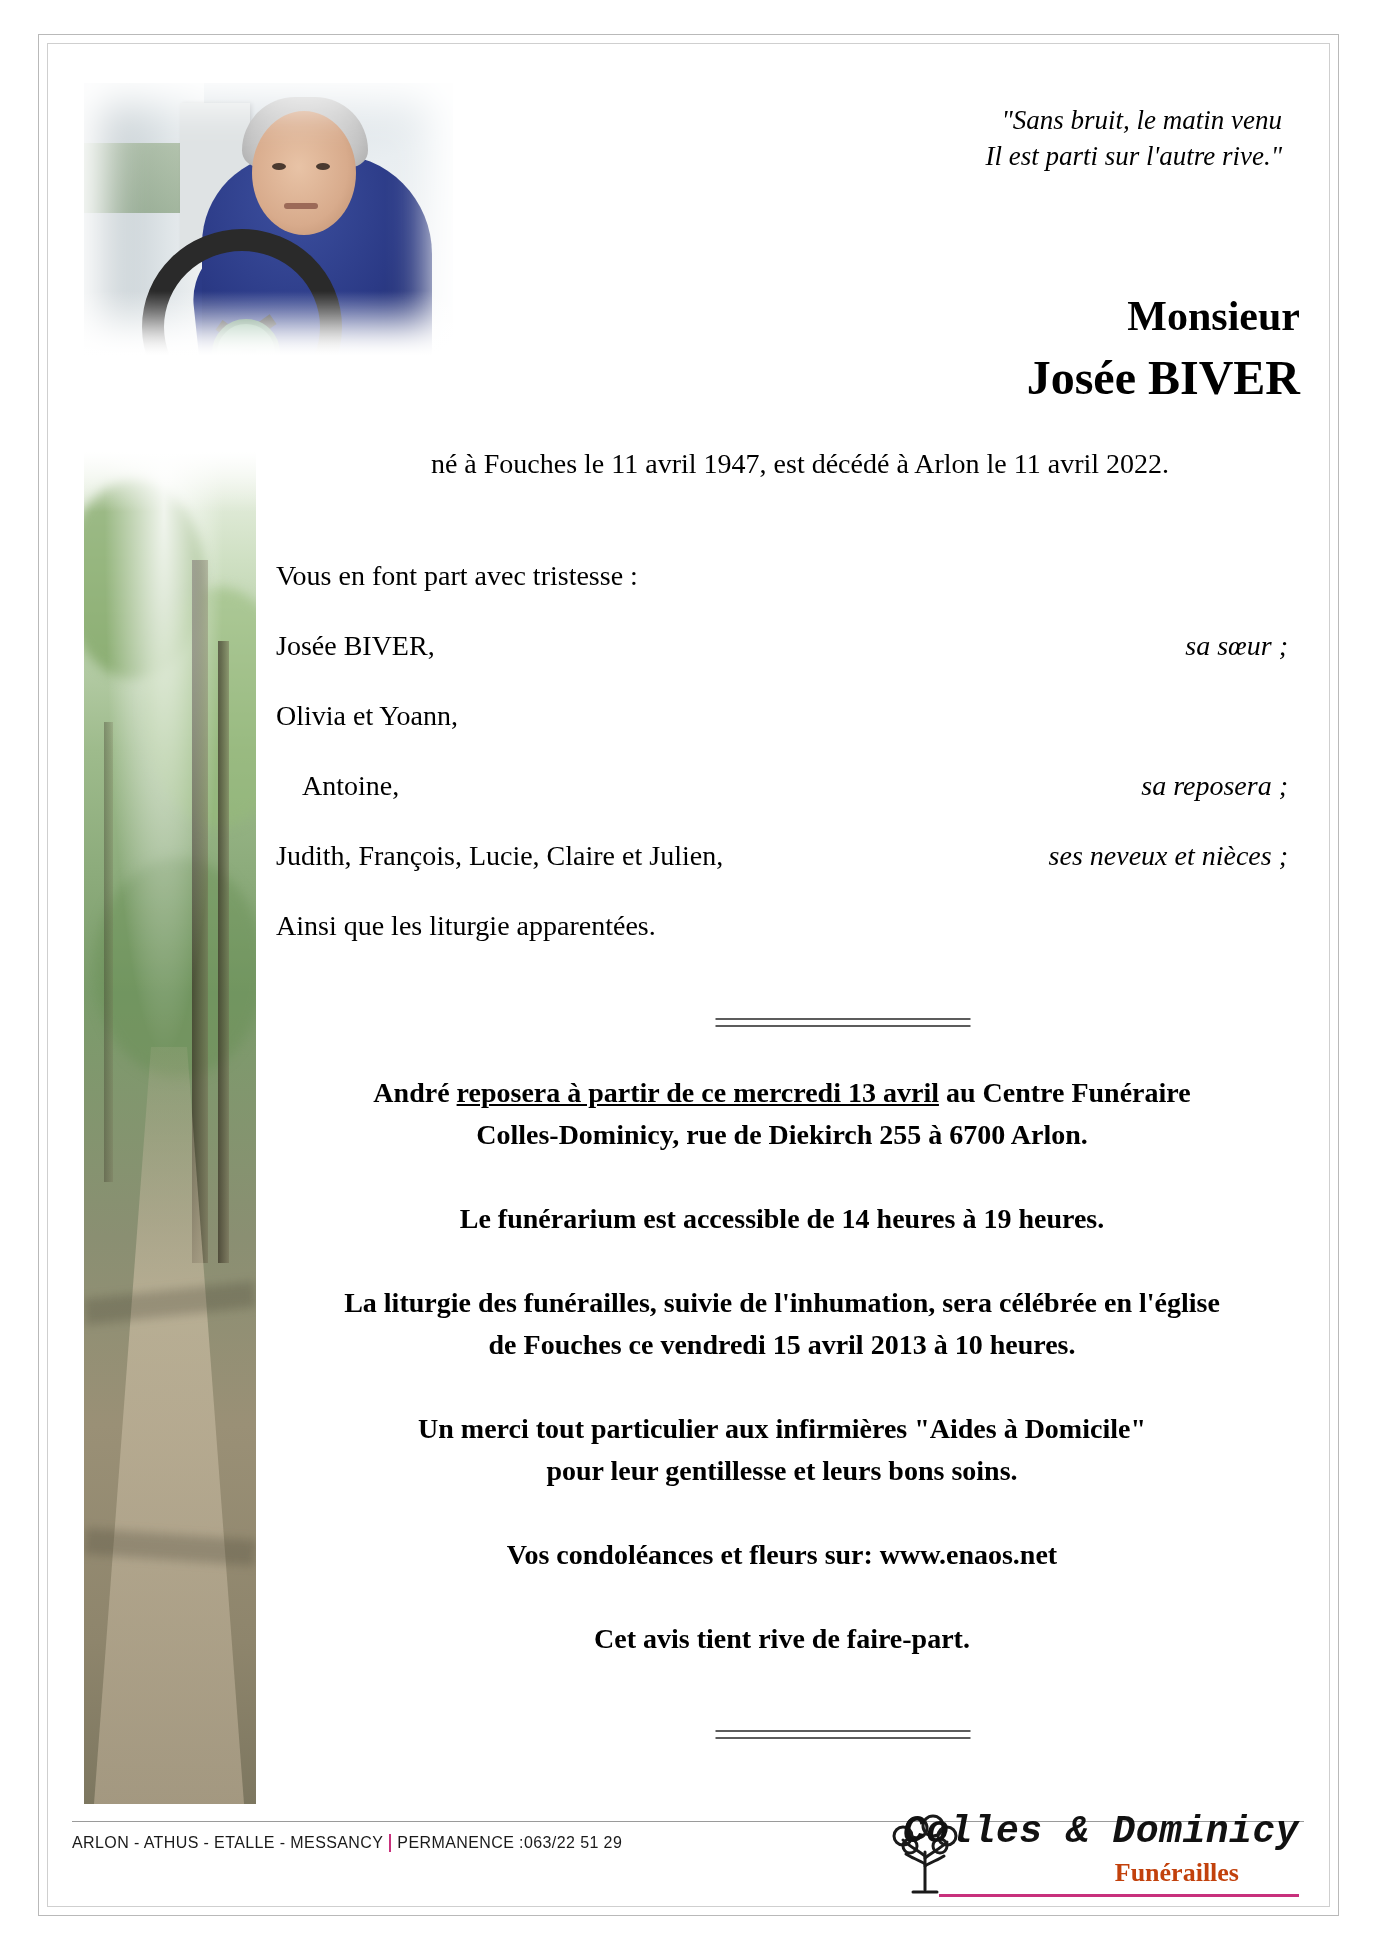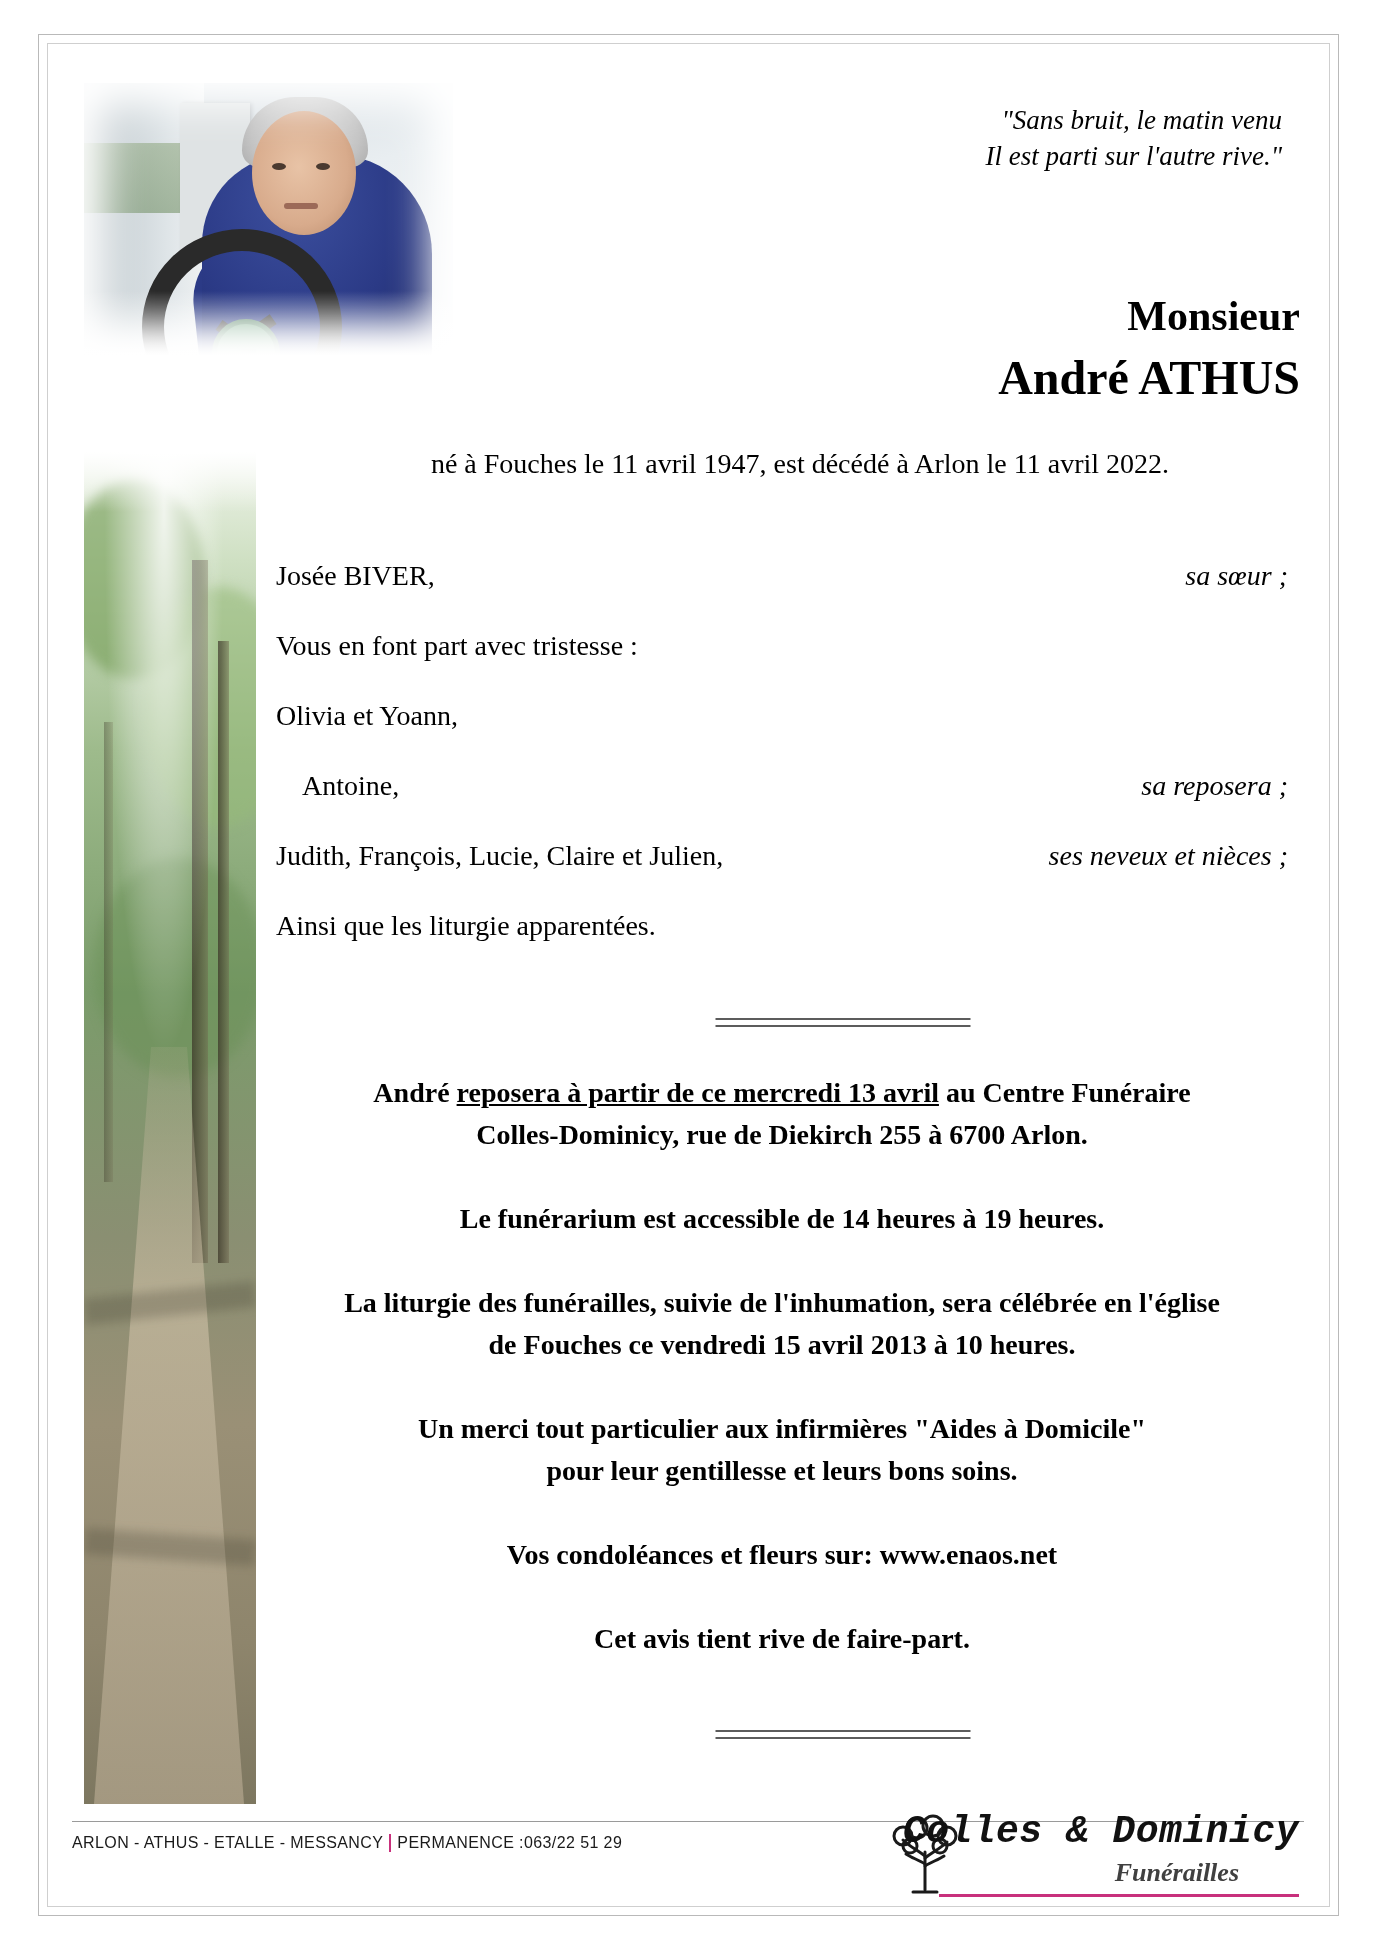--- a/index.html
+++ b/index.html
@@ -312,24 +312,23 @@
     font-weight: bold;
     font-size: 38px;
     color: #111;
     letter-spacing: .5px;
   }
   .brand-sub {
     position: absolute;
     right: 60px;
     top: 58px;
     font-family: "Liberation Serif", serif;
-    font-style: italic;
     font-weight: bold;
     font-size: 26px;
-    color: #404040;
+    color: #c2410c;
   }
   .brand-rule {
     position: absolute;
     right: 0;
     top: 94px;
     width: 360px;
     height: 3px;
     background: #c8307c;
   }
   .tree-icon {
@@ -382,33 +381,33 @@
     <div class="shadow2"></div>
     <div class="light"></div>
     <div class="fade-top"></div>
   </div>
 
   <div class="quote">"Sans bruit, le matin venu
 Il est parti sur l'autre rive."</div>
 
   <div class="name-block">
     <div class="name-title">Monsieur</div>
-    <div class="name-main">André ATHUS</div>
+    <div class="name-main">Josée BIVER</div>
   </div>
 
   <div class="birth-line">né à Fouches le 11 avril 1947, est décédé à Arlon le 11 avril 2022.</div>
 
   <div class="family">
+    <div class="fam-row">
+      <div class="fam-left">Vous en font part avec tristesse :</div>
+      <div class="fam-right"></div>
+    </div>
     <div class="fam-row">
       <div class="fam-left">Josée BIVER,</div>
       <div class="fam-right">sa sœur ;</div>
-    </div>
-    <div class="fam-row">
-      <div class="fam-left">Vous en font part avec tristesse :</div>
-      <div class="fam-right"></div>
     </div>
     <div class="fam-row">
       <div class="fam-left">Olivia et Yoann,</div>
       <div class="fam-right"></div>
     </div>
     <div class="fam-row">
       <div class="fam-left fam-indent">Antoine,</div>
       <div class="fam-right">sa reposera ;</div>
     </div>
     <div class="fam-row">

